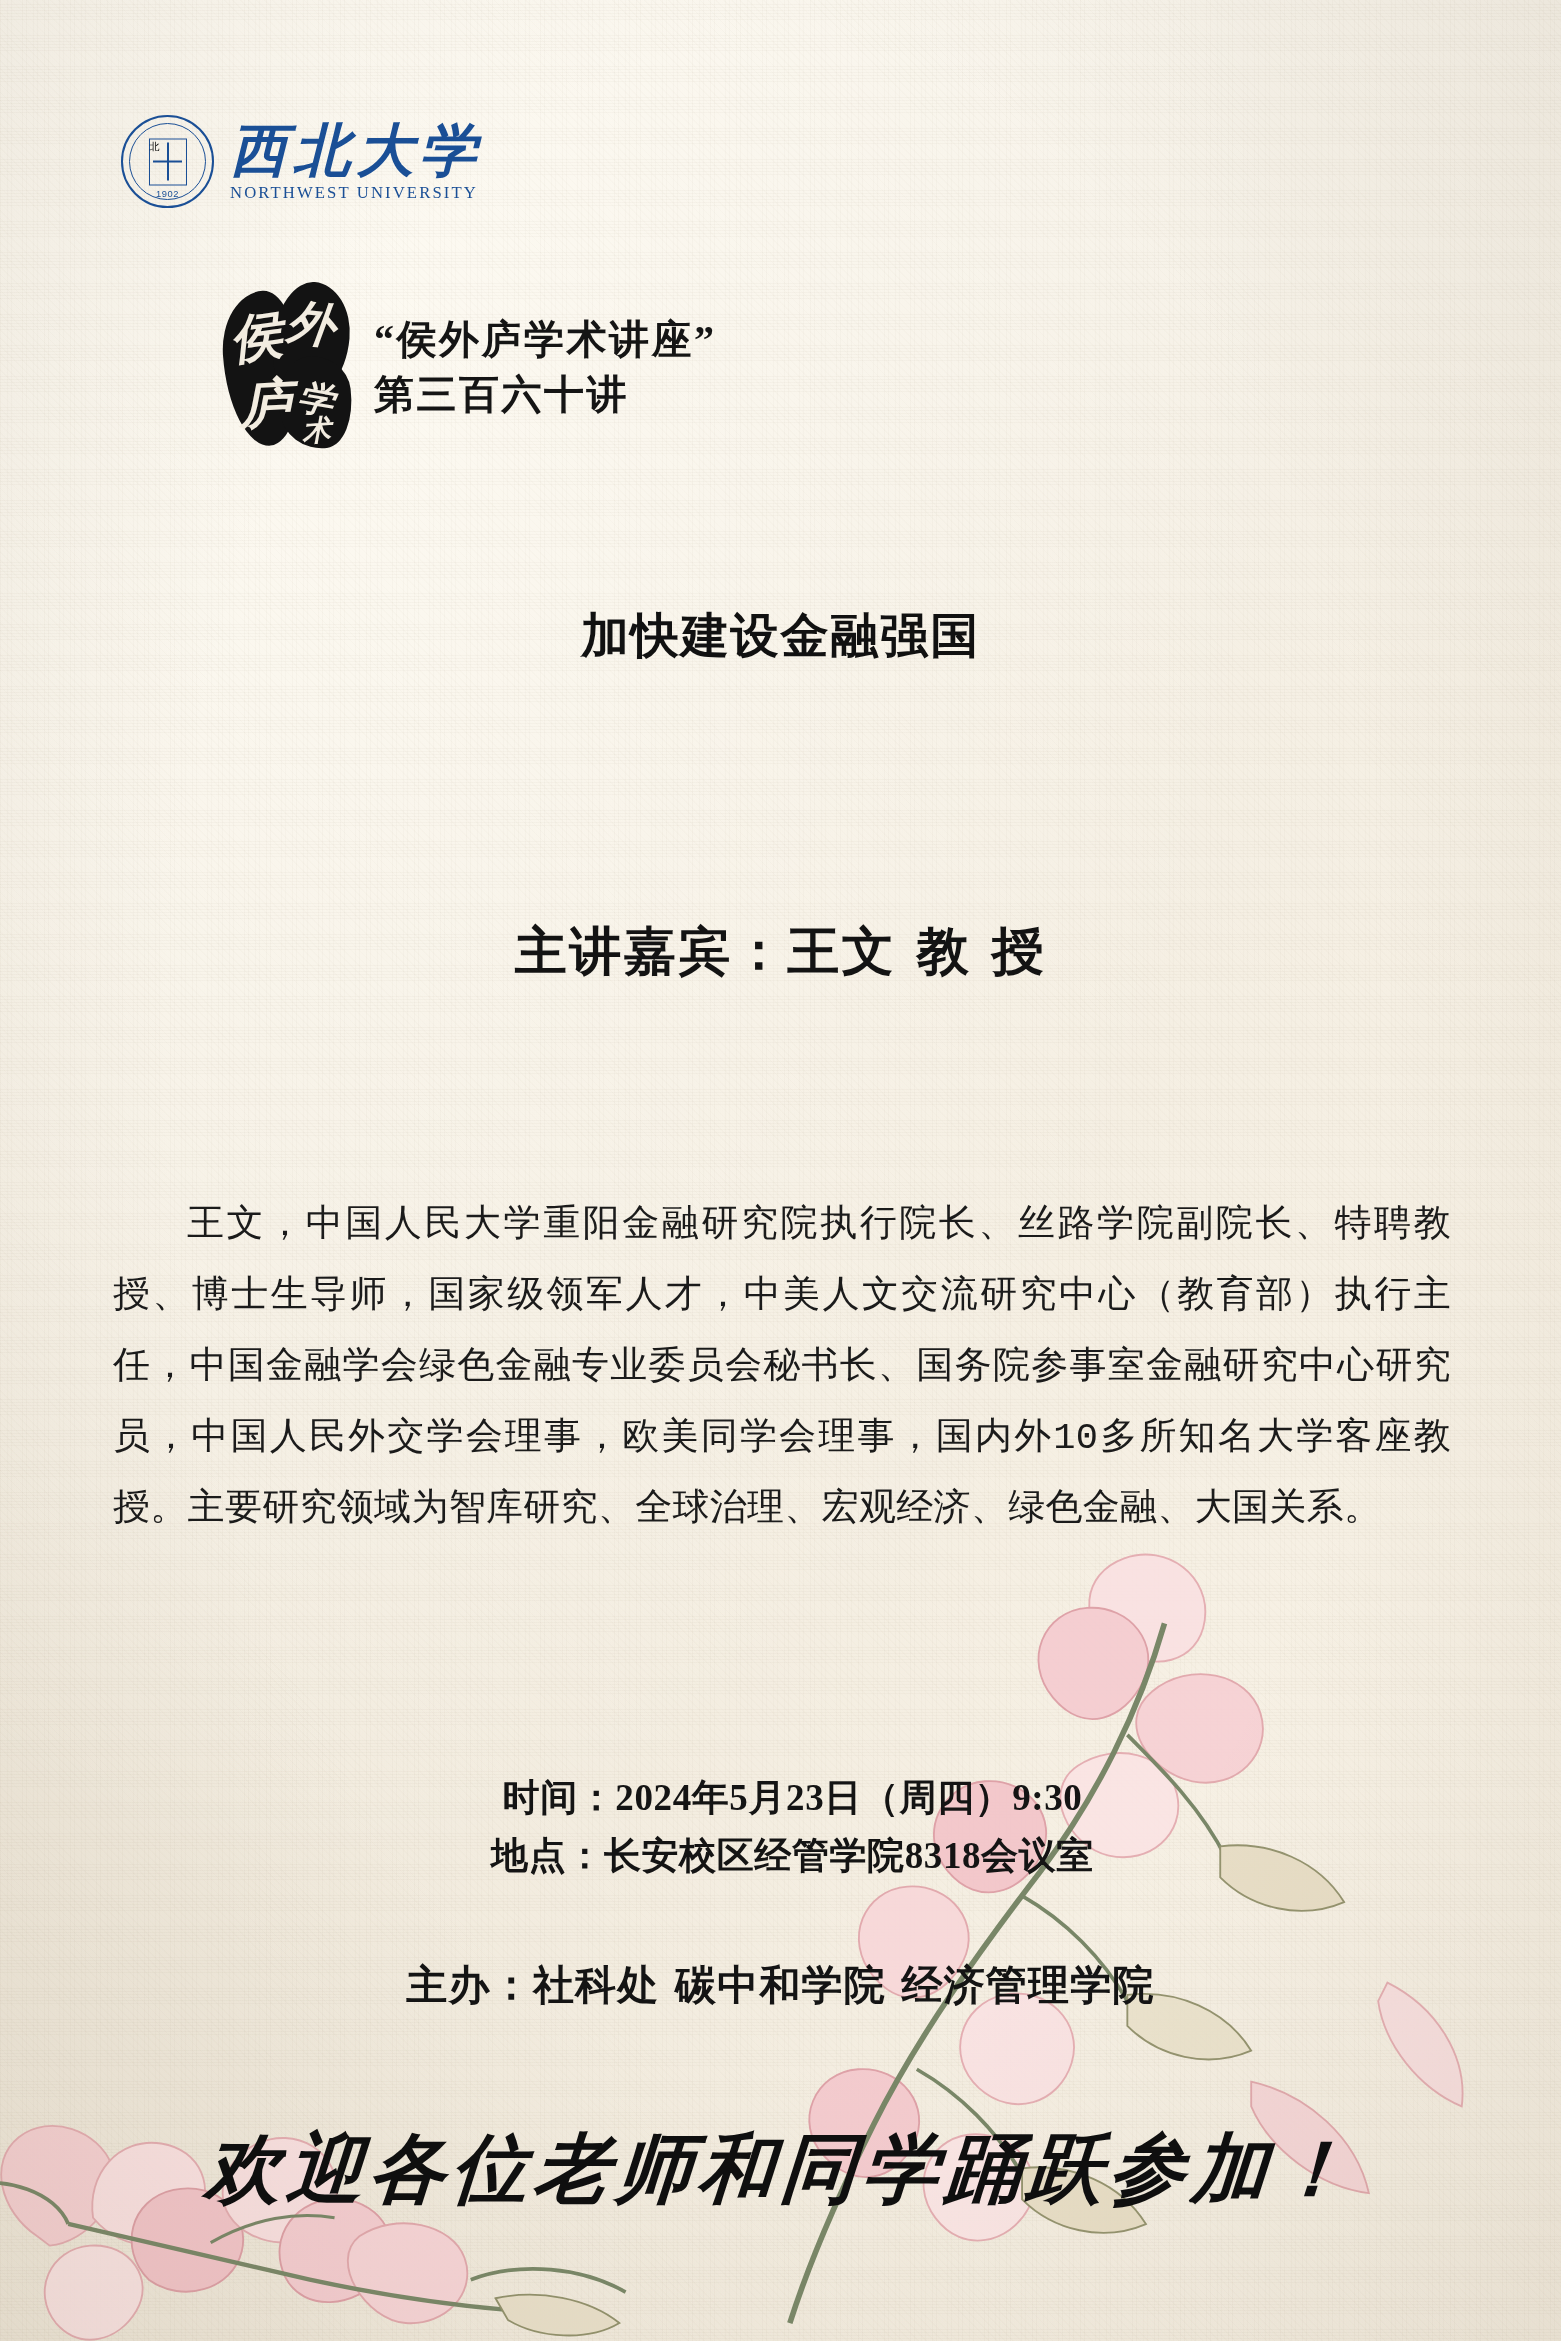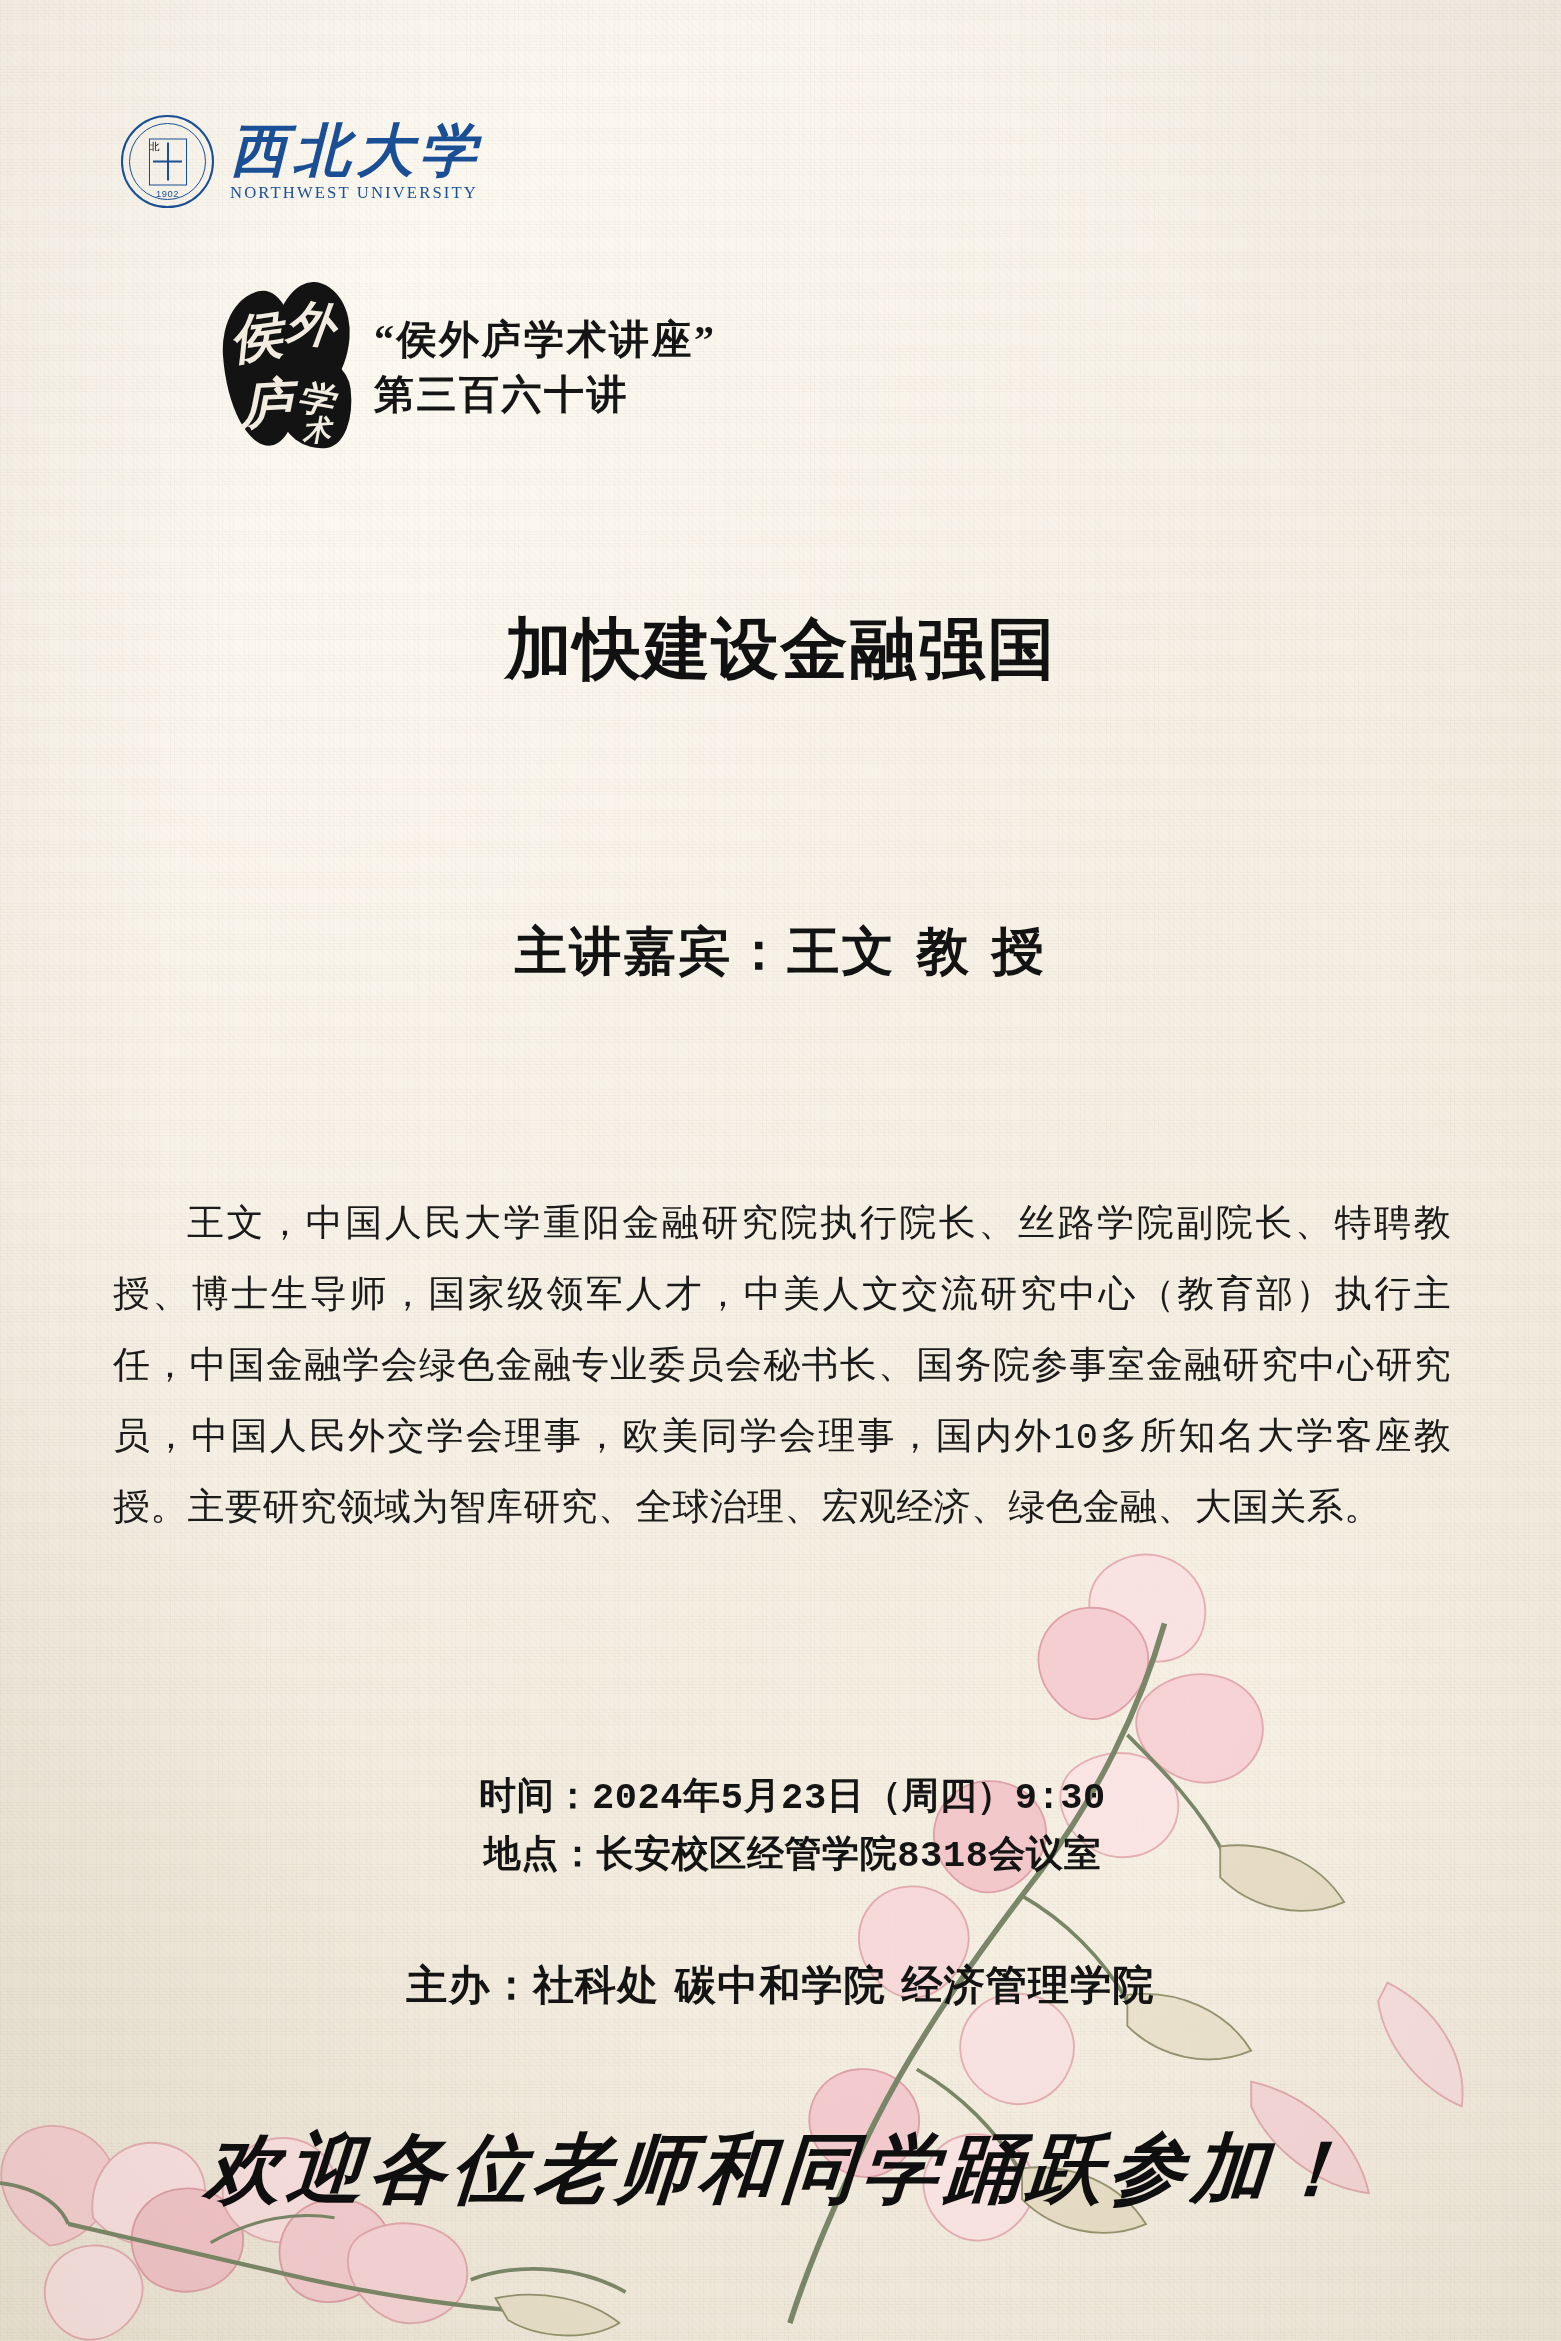--- a/index.html
+++ b/index.html
@@ -207,21 +207,21 @@
   
   .main-title {
     position: absolute;
     left: 0; right: 0;
     top: 601px;
     text-align: center;
   }
   .main-title-line {
     font-family: "DejaVu Serif", serif;
     font-weight: 700;
-    font-size: 67px;
+    font-size: 48px;
     line-height: 1.42;
     color: #111;
     letter-spacing: 1.9px;
   }
 
   
   .speaker-block {
     position: absolute;
     left: 0; right: 0;
     top: 911px;
@@ -252,21 +252,21 @@
   }
 
   
   .details {
     position: absolute;
     left: 0; right: 0;
     top: 1769px;
     text-align: center;
   }
   .detail-line {
-    font-family: Liberation Mono, monospace;
+    font-family: Liberation Serif, serif;
     font-weight: 700;
     font-size: 37px;
     line-height: 1.58;
     color: #141414;
     letter-spacing: 0.6px;
     margin-left: 24px;
   }
 
   
   .organizers {

